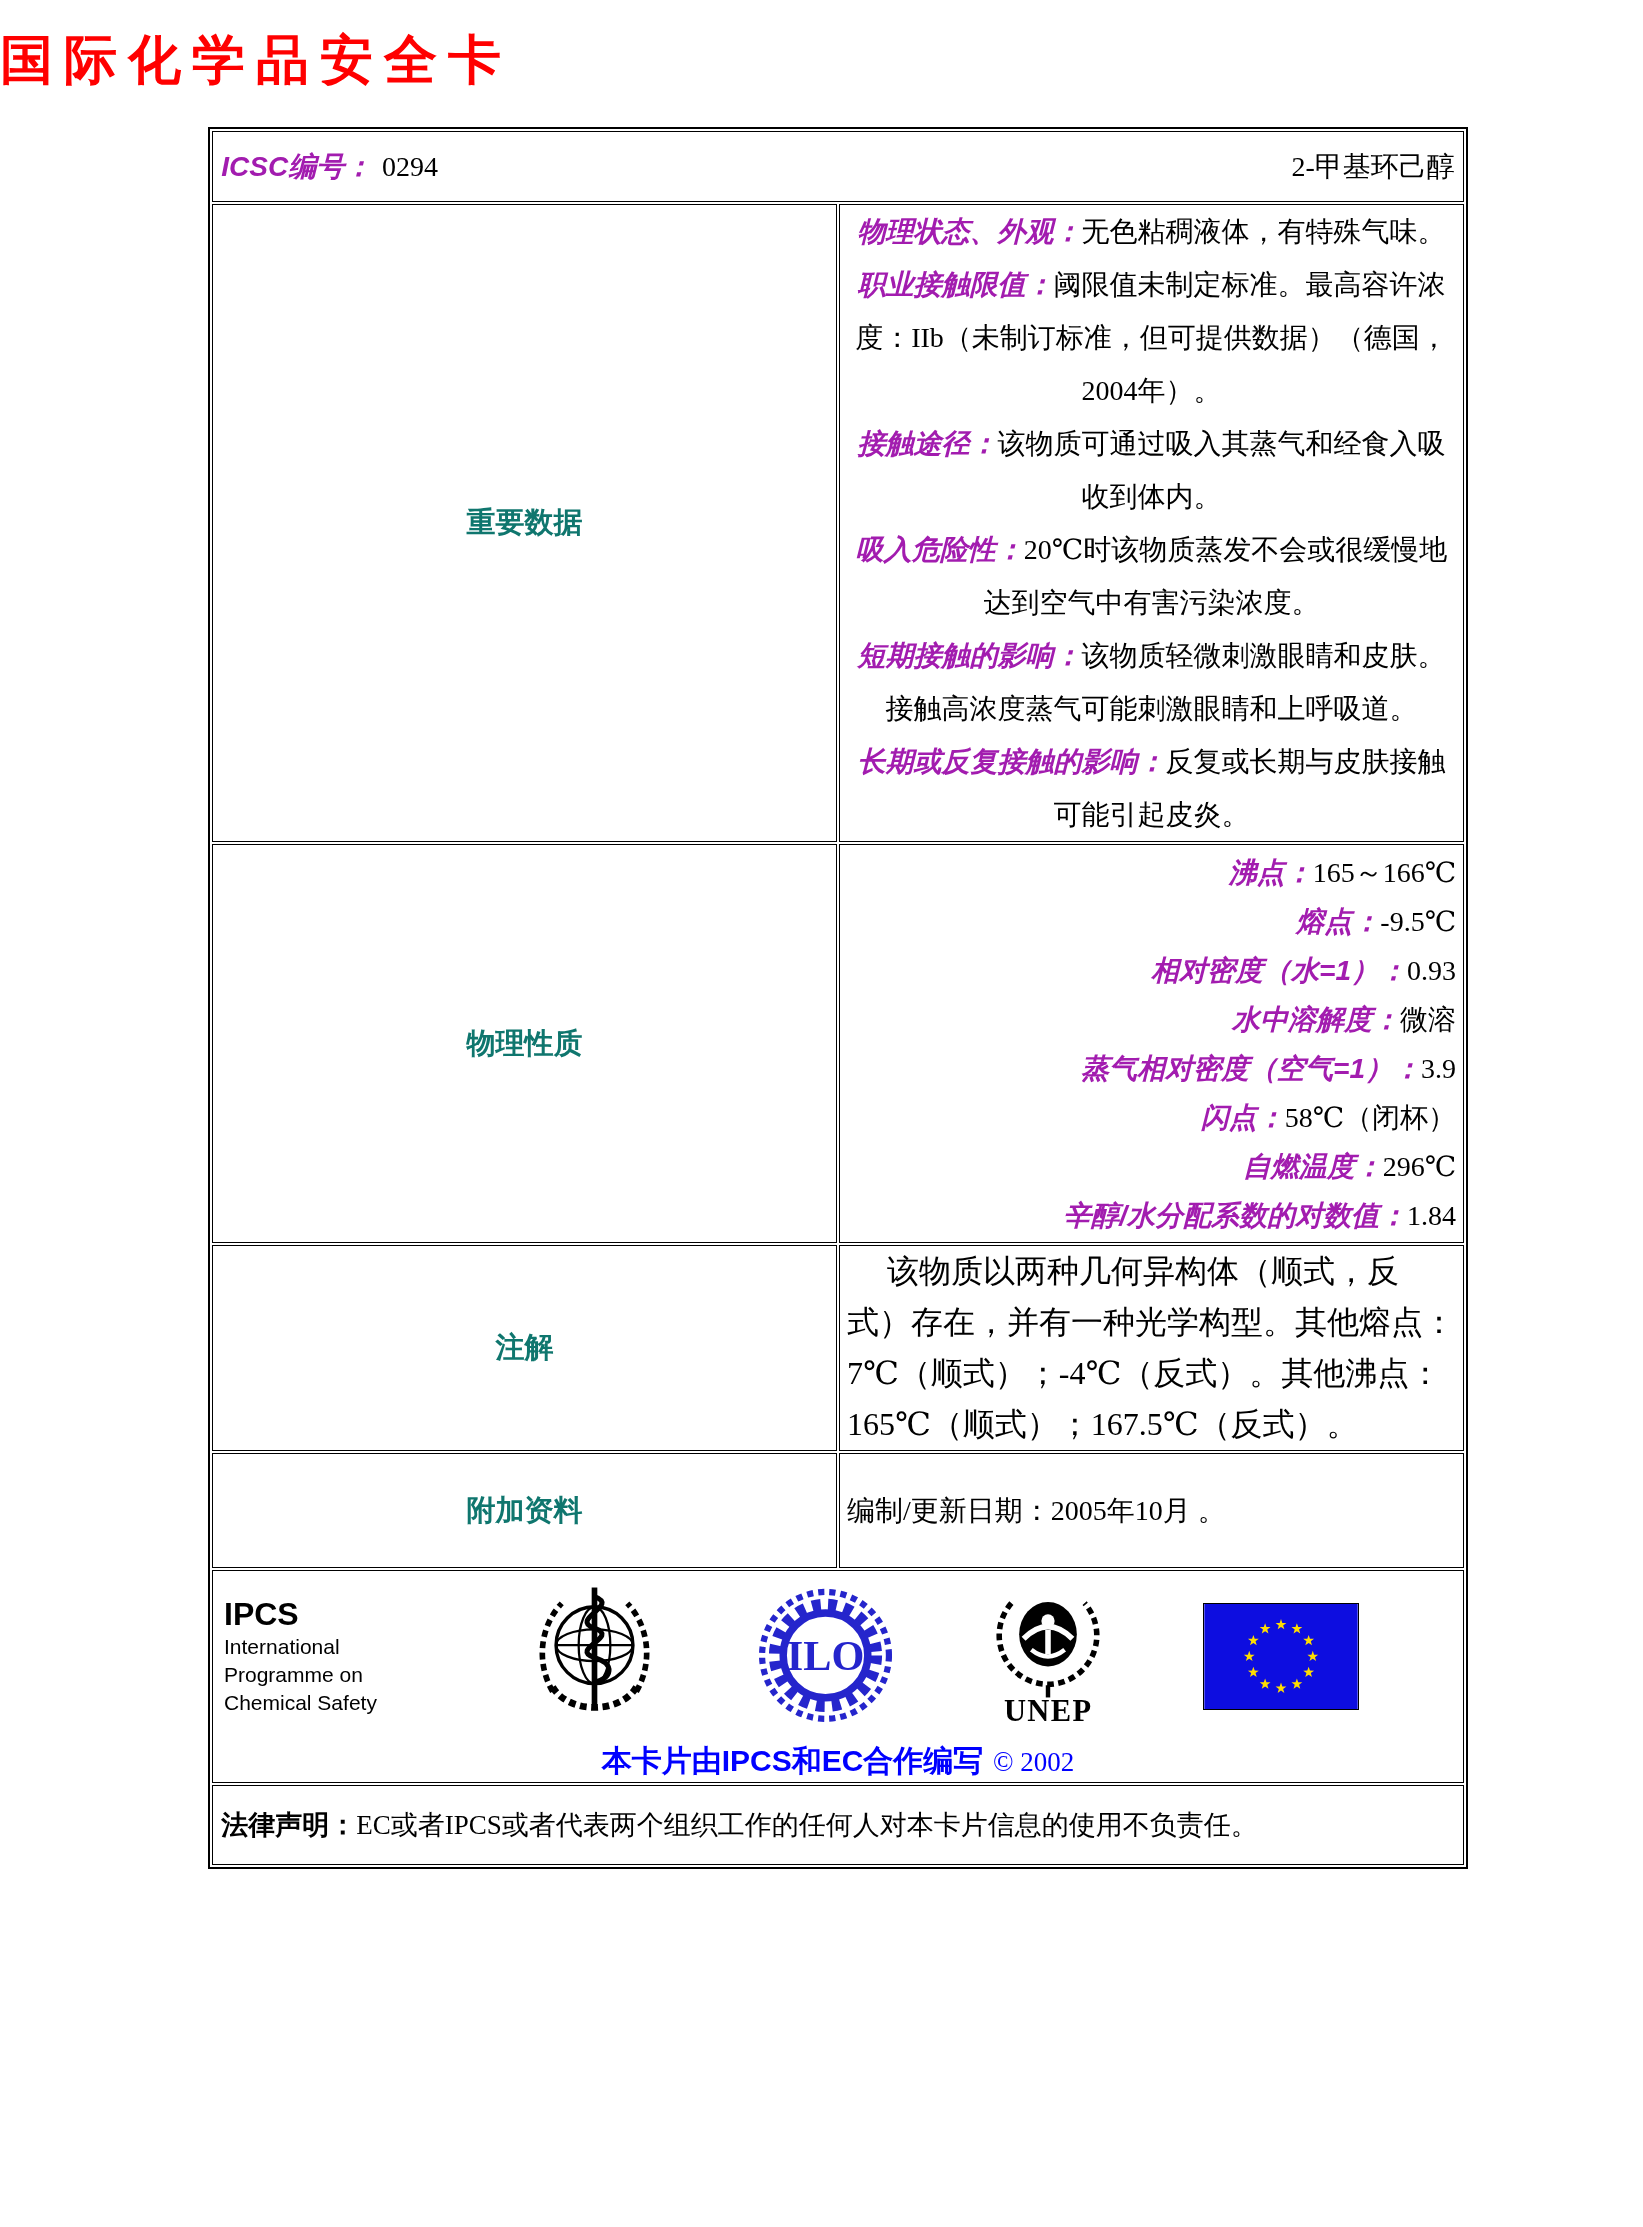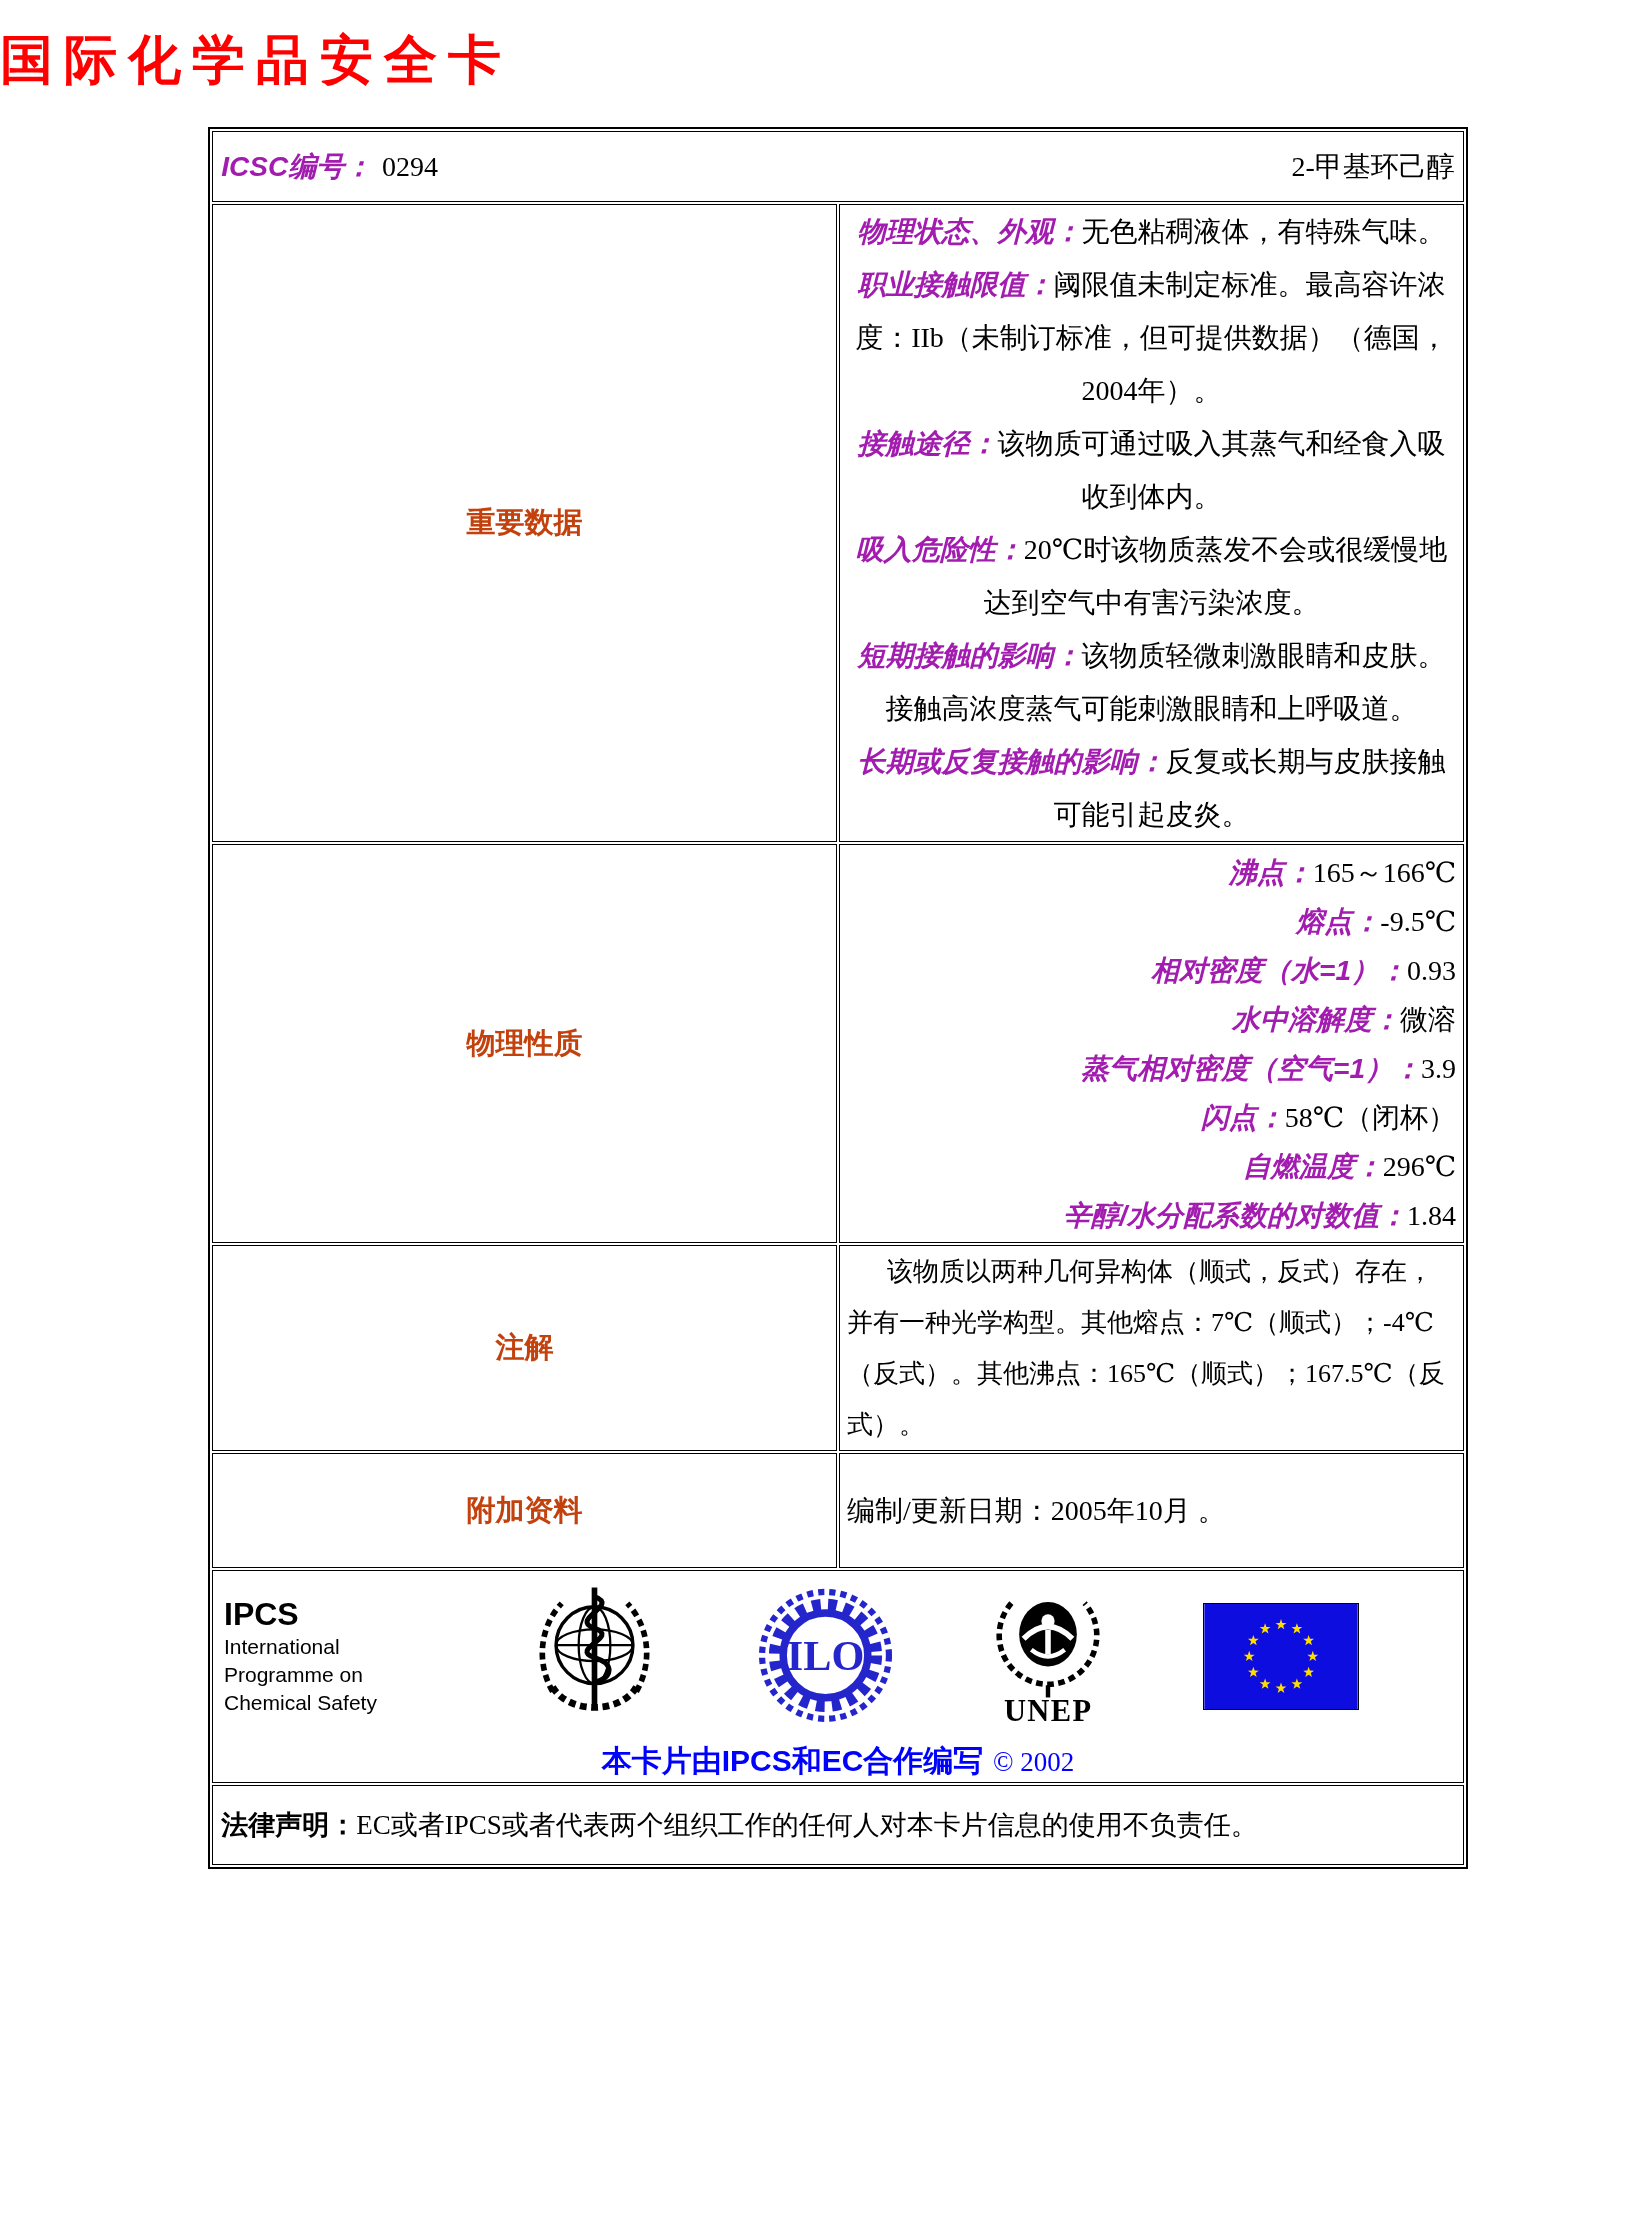--- a/index.html
+++ b/index.html
@@ -3,38 +3,38 @@
 <meta charset="utf-8">
 <style>
   html,body{margin:0;padding:0;background:#ffffff;}
   body{width:1644px;min-height:2227px;font-family:"Liberation Serif","DejaVu Serif",serif;color:#000;}
   .page-title{margin:29px 0 0 0;color:#ff0000;
     font-family:"Liberation Sans","DejaVu Sans",sans-serif;font-weight:bold;
     font-size:53px;line-height:62px;letter-spacing:11px;}
   table.card{margin:36px 0 0 208px;width:1260px;border:2.1px solid #000;
     border-collapse:separate;border-spacing:2.8px;table-layout:fixed;}
   table.card td{border:1.4px solid #000;vertical-align:middle;background:#fff;}
-  td.lab{width:173px;text-align:center;color:#c2410c;
+  td.lab{width:173px;text-align:center;color:#0f766e;
     font-family:"Liberation Sans","DejaVu Sans",sans-serif;font-weight:bold;font-size:29px;}
   td.cnt{padding:0 7px;vertical-align:top;}
   td.hdr{height:69px;padding:0 8.3px;}
   .hdr-flex{display:flex;justify-content:space-between;align-items:center;height:100%;}
   .blab{color:#a21caf;font-family:"Liberation Sans","DejaVu Sans",sans-serif;font-weight:bold;font-style:italic;}
   .hdr-left,.hdr-right{font-size:28px;}
   .hdr-left .blab{margin-right:9.7px;}
   td.r-important{height:547px;}
   td.r-physical{height:395px;}
   td.r-env{height:138px;}
   td.r-notes{height:154px;}
   td.r-add{height:111px;}
   td.r-logos{height:195px;padding:0;vertical-align:top;}
   td.r-legal{height:78px;padding:0 8.3px;}
   .para{margin:0;font-size:28px;line-height:53px;text-align:center;}
   .pline{margin:0;font-size:28px;line-height:49px;text-align:right;}
-  .notes-p{margin:0;font-size:26px;line-height:51px;text-indent:40px;}
+  .notes-p{margin:0;font-size:32px;line-height:51px;text-indent:40px;}
   .add-p{margin:0;font-size:28px;line-height:46px;}
   .logos-flex{display:flex;align-items:center;justify-content:space-between;
     padding:11px 104px 0 11px;}
   .ipcs-block{width:208px;color:#000;font-family:"Liberation Sans","DejaVu Sans",sans-serif;}
   .ipcs-title{font-size:32px;font-weight:bold;line-height:37px;}
   .ipcs-line{font-size:21px;line-height:28px;}
   .unep-block{display:flex;flex-direction:column;align-items:center;}
   .unep-word{font-family:"Liberation Serif","DejaVu Serif",serif;font-weight:bold;
     font-size:30.5px;letter-spacing:1.4px;margin-top:-7px;}
   .eu-flag{border:1.4px solid #000;display:block;}

